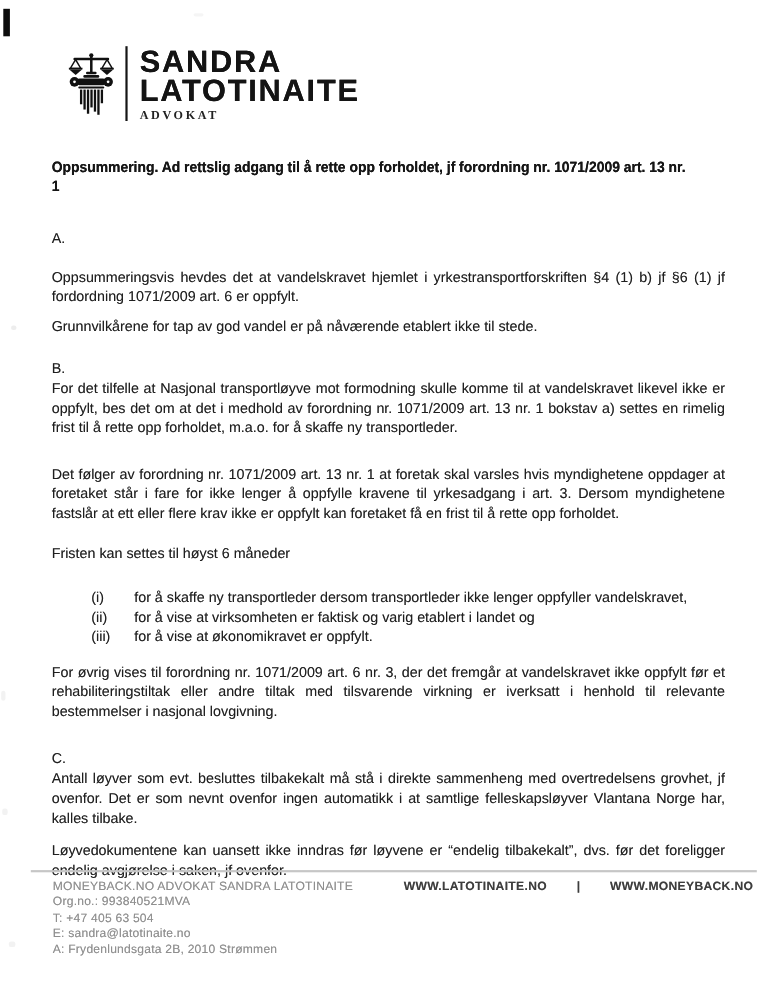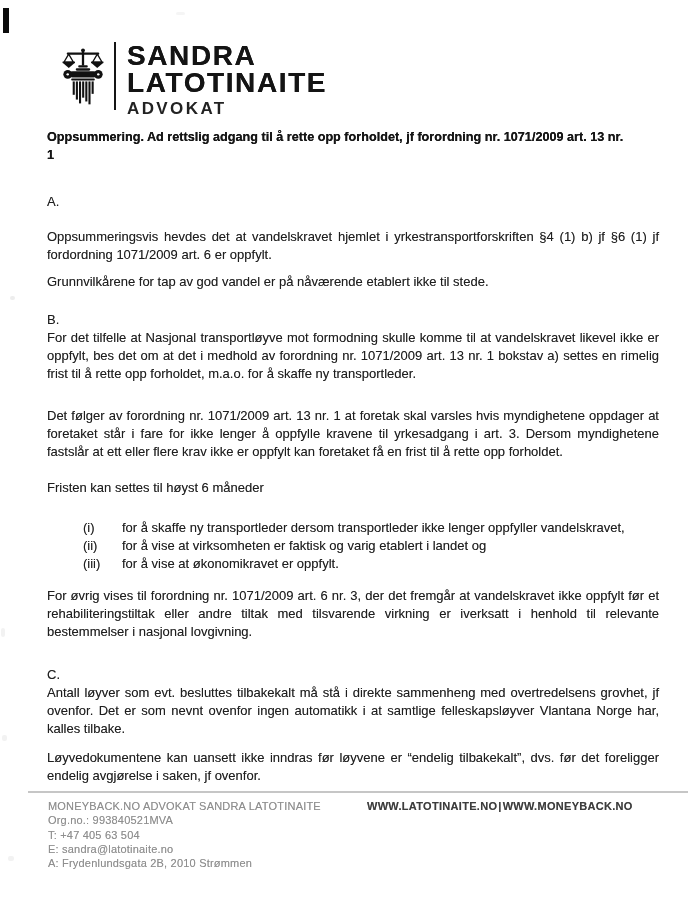--- a/index.html
+++ b/index.html
@@ -33,27 +33,28 @@
   .brand-icon svg{display:block;}
   .brand-divider{width:2px;height:68px;background:#151515;margin:2px 11px 0 10px;}
   .brand-text{padding-top:2px;}
   .brand-name{
     font-size:28px;font-weight:bold;letter-spacing:1.6px;
     line-height:27px;color:#141414;
     text-shadow:0 0 .4px #141414;
     white-space:nowrap;
   }
   .brand-sub{
-    margin-top:3px;font-size:17px;font-weight:bold;color:#222;
+    margin-top:3px;font-size:11px;font-weight:bold;color:#222;
     letter-spacing:2.4px;
+    font-family:Liberation Serif, serif;
   }
 
   
   .content{
-    position:absolute;left:47px;top:128px;width:612px;
+    position:absolute;left:47px;top:143px;width:612px;
     font-size:13px;line-height:18px;
     text-shadow:0 0 .3px rgba(20,20,20,.45);
   }
   .doc-title{
     margin:0 0 29px 0;font-size:13.6px;font-weight:bold;line-height:18px;
     color:#161616;text-shadow:0 0 .5px #161616;
   }
   .title-line{display:block;white-space:nowrap;transform:scaleX(.93);transform-origin:0 50%;}
   .sec-label{margin:0;}
   .para{margin:0;text-align:justify;}
@@ -70,21 +71,21 @@
   .roman-marker{position:absolute;left:36px;top:0;}
 
   
   .footer-divider{position:absolute;left:28px;top:791px;width:660px;height:2px;background:var(--divider);}
   .footer-left{
     position:absolute;left:48px;top:799px;
     font-size:11px;line-height:14.3px;color:var(--footer-muted);
     letter-spacing:.2px;text-shadow:0 0 .3px rgba(120,120,120,.5);
   }
   .footer-right{
-    position:absolute;left:367px;top:800px;display:flex;gap:1px;align-items:center;
+    position:absolute;left:367px;top:800px;display:flex;gap:27px;align-items:center;
     font-size:11px;font-weight:bold;color:var(--footer-dark);letter-spacing:.3px;
     text-shadow:0 0 .3px rgba(50,50,50,.5);white-space:nowrap;
   }
 </style>
 </head>
 <body>
 
 <div class="page">
 
   <div class="scan-mark"></div>

